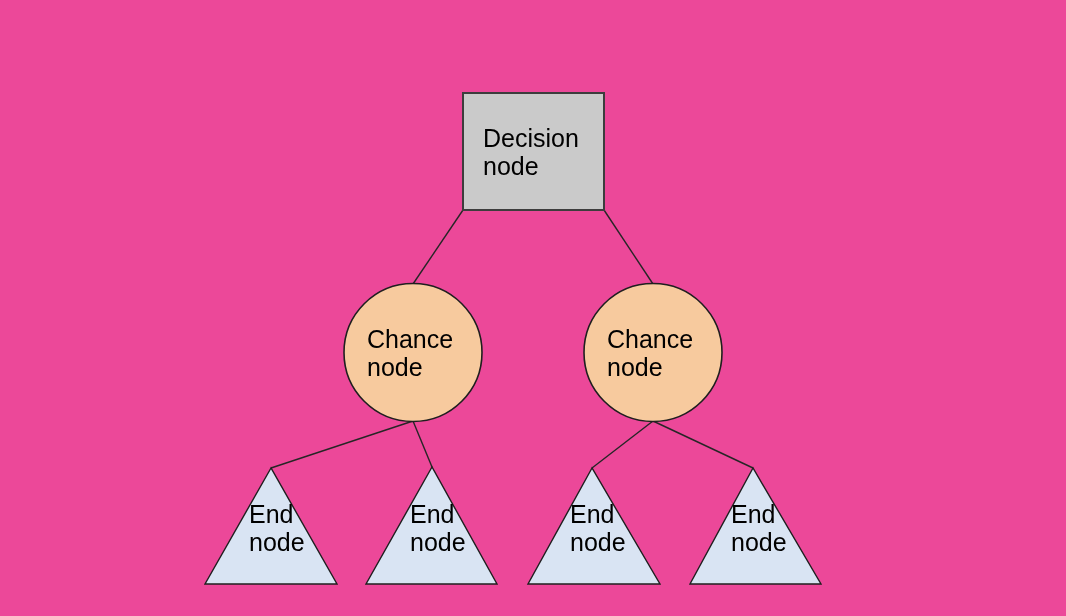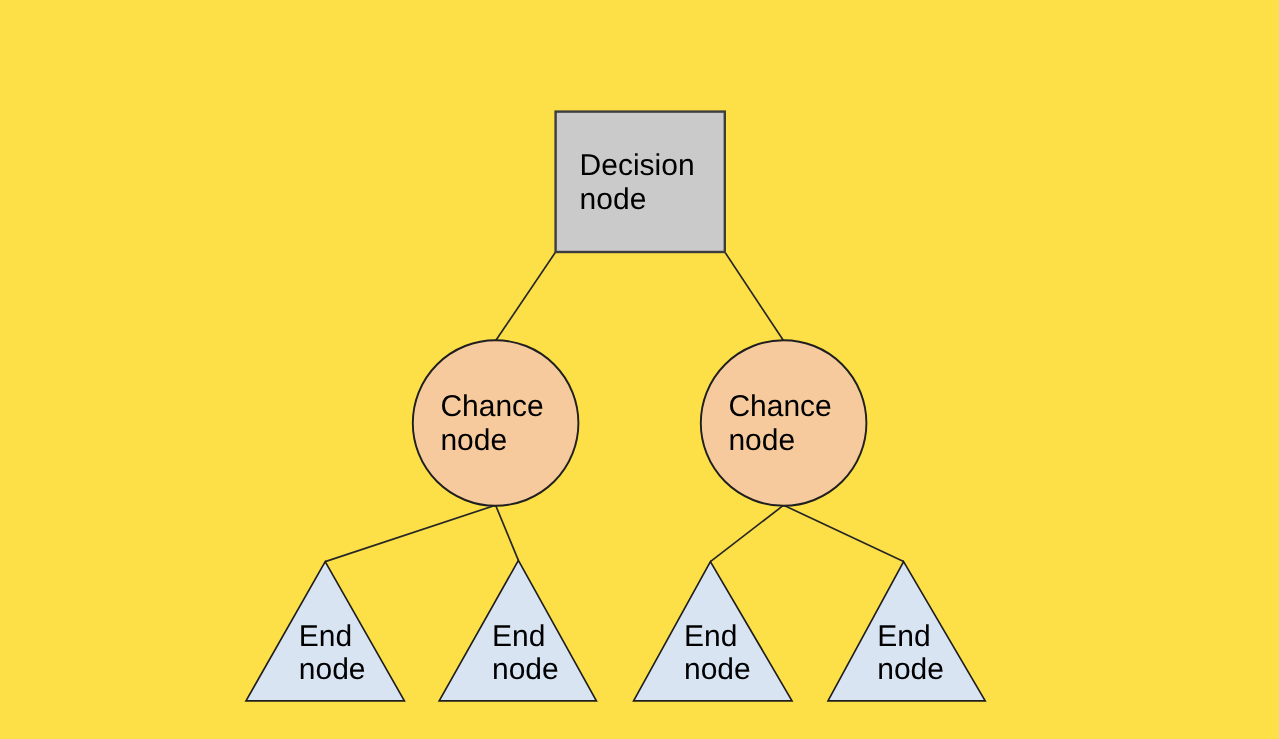--- a/index.html
+++ b/index.html
@@ -4,21 +4,21 @@
 <style>
   html, body {
     margin: 0;
     padding: 0;
     background: #ffffff;
   }
   #canvas {
     position: relative;
     width: 1066px;
     height: 616px;
-    background: #fde047;
+    background: #ec4899;
     overflow: hidden;
     font-family: "Liberation Sans", sans-serif;
   }
   #diagram-svg {
     position: absolute;
     left: 0;
     top: 0;
     width: 1066px;
     height: 616px;
   }
@@ -66,21 +66,21 @@
     left: 584px; top: 284px;
     width: 138px; height: 138px;
     align-items: center;
     padding-left: 23px;
   }
   .label-end {
     top: 468px;
     width: 132px; height: 116px;
     align-items: flex-end;
     padding-left: 44px;
-    padding-bottom: 12px;
+    padding-bottom: 28px;
   }
   .label-end-1 { left: 205px; }
   .label-end-2 { left: 366px; }
   .label-end-3 { left: 526px; }
   .label-end-4 { left: 687px; }
 </style>
 </head>
 <body>
 
 <div id="canvas">

